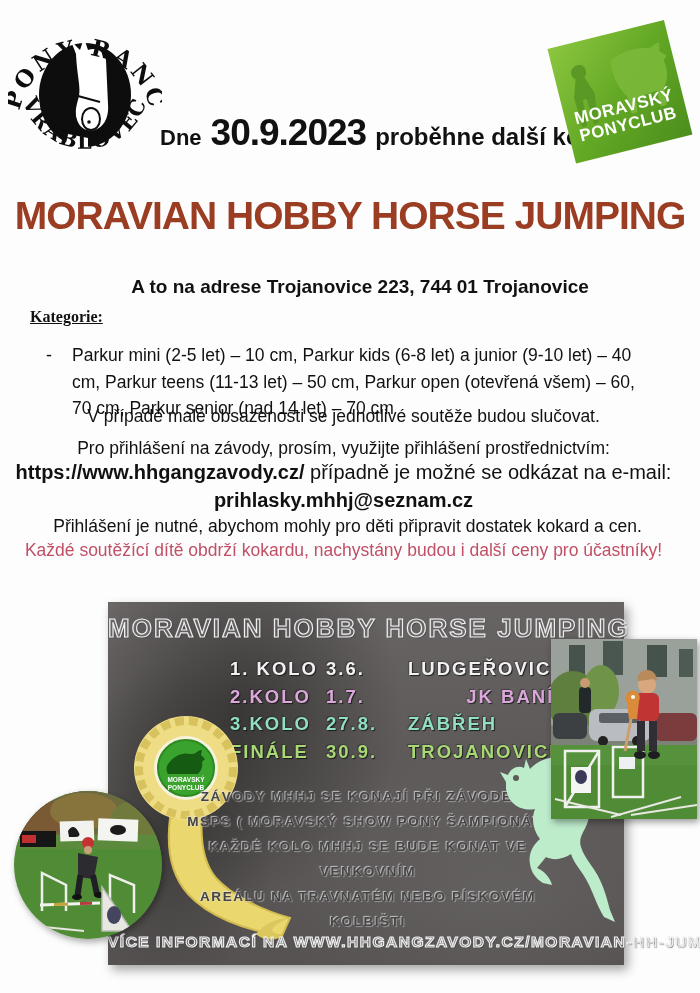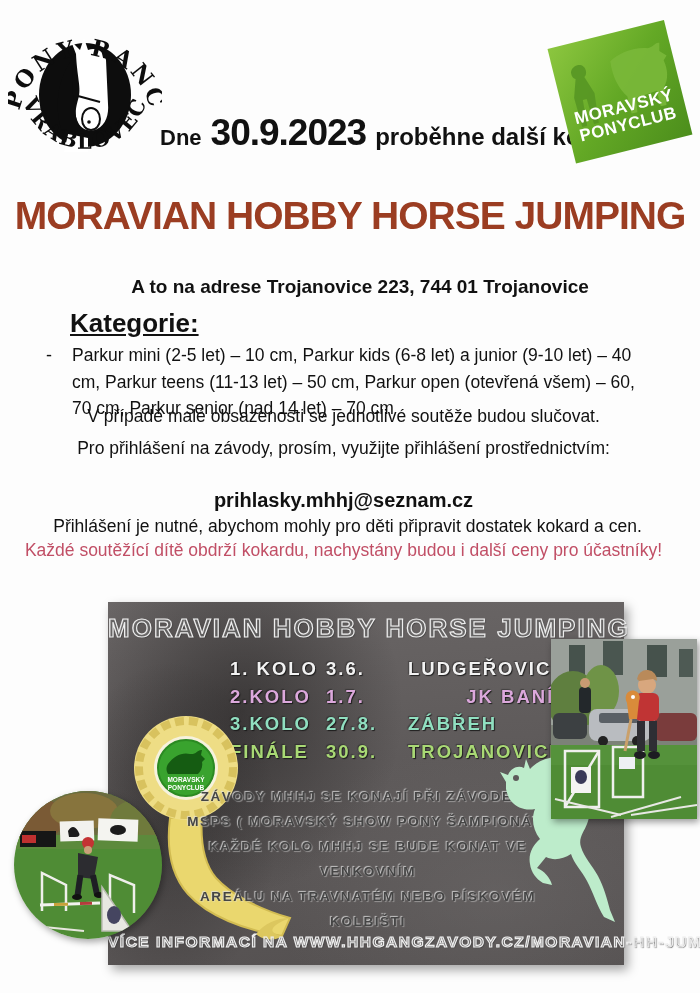--- a/index.html
+++ b/index.html
@@ -13,22 +13,22 @@
   
   .date-line { left:160px; top:112px; width:400px; display:flex; align-items:baseline; gap:9px; white-space:nowrap; }
   .date-line .pre  { font-size:22px; font-weight:700; }
   .date-line .big  { font-size:37px; font-weight:700; letter-spacing:-1px; }
   .date-line .post { font-size:24px; font-weight:700; }
 
   
   .main-title { left:0; top:194px; width:700px; text-align:center;
     font-size:39px; font-weight:700; letter-spacing:-1px; }
   .address { left:0; top:276px; width:700px; text-align:center; font-size:19px; font-weight:700;padding-left:20px; }
-  .kategorie { left:30px; top:308px; font-family:Liberation Sans, sans-serif;
-    font-size:26px; font-weight:700; text-decoration:underline;margin-left:40px; }
+  .kategorie { left:30px; top:308px; font-family:Liberation Serif, serif;
+    font-size:16px; font-weight:700; text-decoration:underline; }
   .bullet-row { left:46px; top:342px; width:592px; display:flex; gap:20px; }
   .bullet-row .dash { font-size:18px; line-height:26px; }
   .bullet-row .btxt { font-size:17.5px; line-height:26.5px; }
   .center-line { left:0; width:687px; text-align:center; font-size:17.5px; }
   .note-line   { top:406px; }
   .reg-line    { top:438px; }
   .url-line    { top:461px; font-size:20px; }
   .url-line .url { font-weight:700; }
   .email-line  { top:489px; font-size:20px; font-weight:700; }
   .need-line   { top:516px;padding-left:8px; }
@@ -128,20 +128,23 @@
 
   <div class="abs bullet-row">
     <span class="dash">-</span>
     <span class="btxt">Parkur mini (2-5 let) – 10 cm, Parkur kids (6-8 let) a junior (9-10 let) – 40 cm, Parkur teens (11-13 let) – 50 cm, Parkur open (otevřená všem) – 60, 70 cm, Parkur senior (nad 14 let) – 70 cm</span>
   </div>
 
   <div class="abs center-line note-line">V případě malé obsazenosti se jednotlivé soutěže budou slučovat.</div>
 
   <div class="abs center-line reg-line">Pro přihlášení na závody, prosím, využijte přihlášení prostřednictvím:</div>
 
+  <div class="abs center-line url-line">
+    <span class="url">https://www.hhgangzavody.cz/</span><span> případně je možné se odkázat na e-mail:</span>
+  </div>
 
   <div class="abs center-line email-line">prihlasky.mhhj@seznam.cz</div>
 
   <div class="abs center-line need-line">Přihlášení je nutné, abychom mohly pro děti připravit dostatek kokard a cen.</div>
 
   <div class="abs center-line pink-line" style="color: rgb(193, 79, 102);">Každé soutěžící dítě obdrží kokardu, nachystány budou i další ceny pro účastníky!</div>
 
 
   <div class="abs banner">
 

